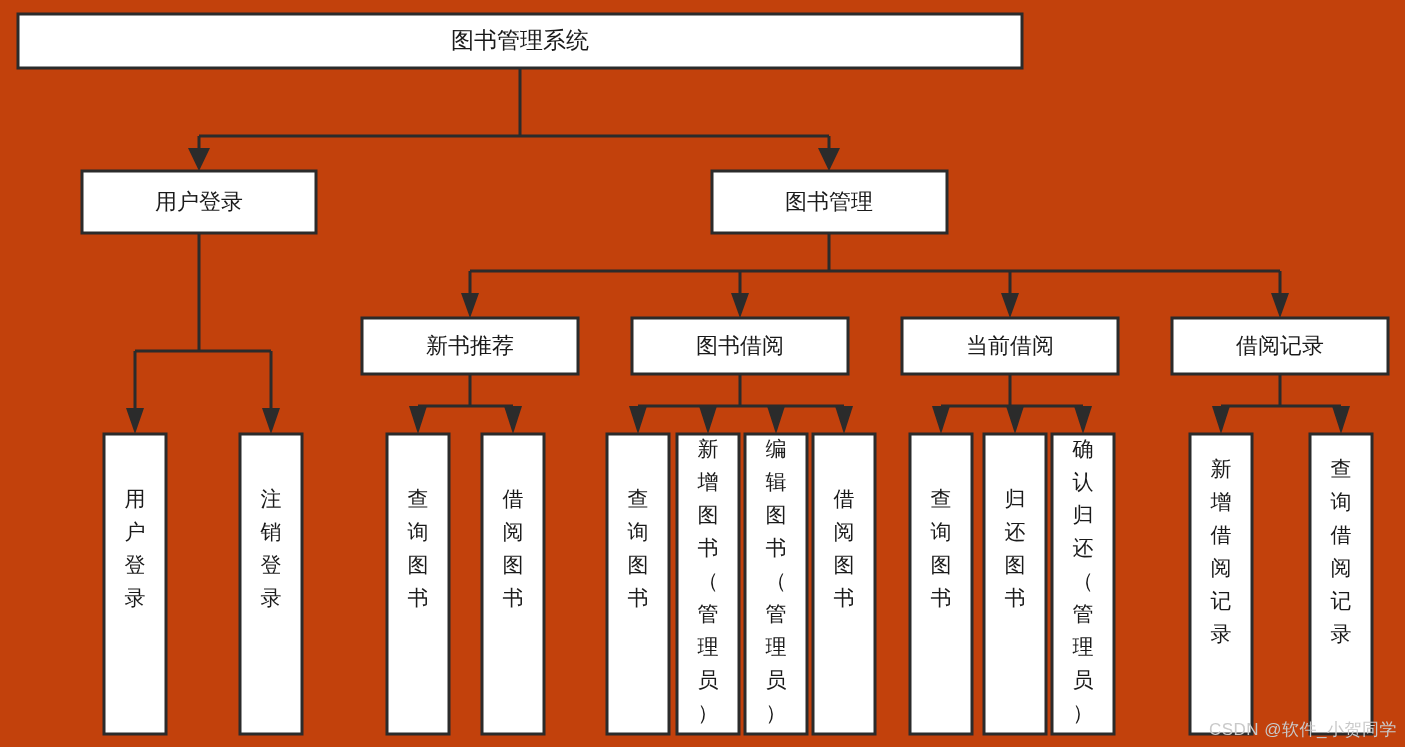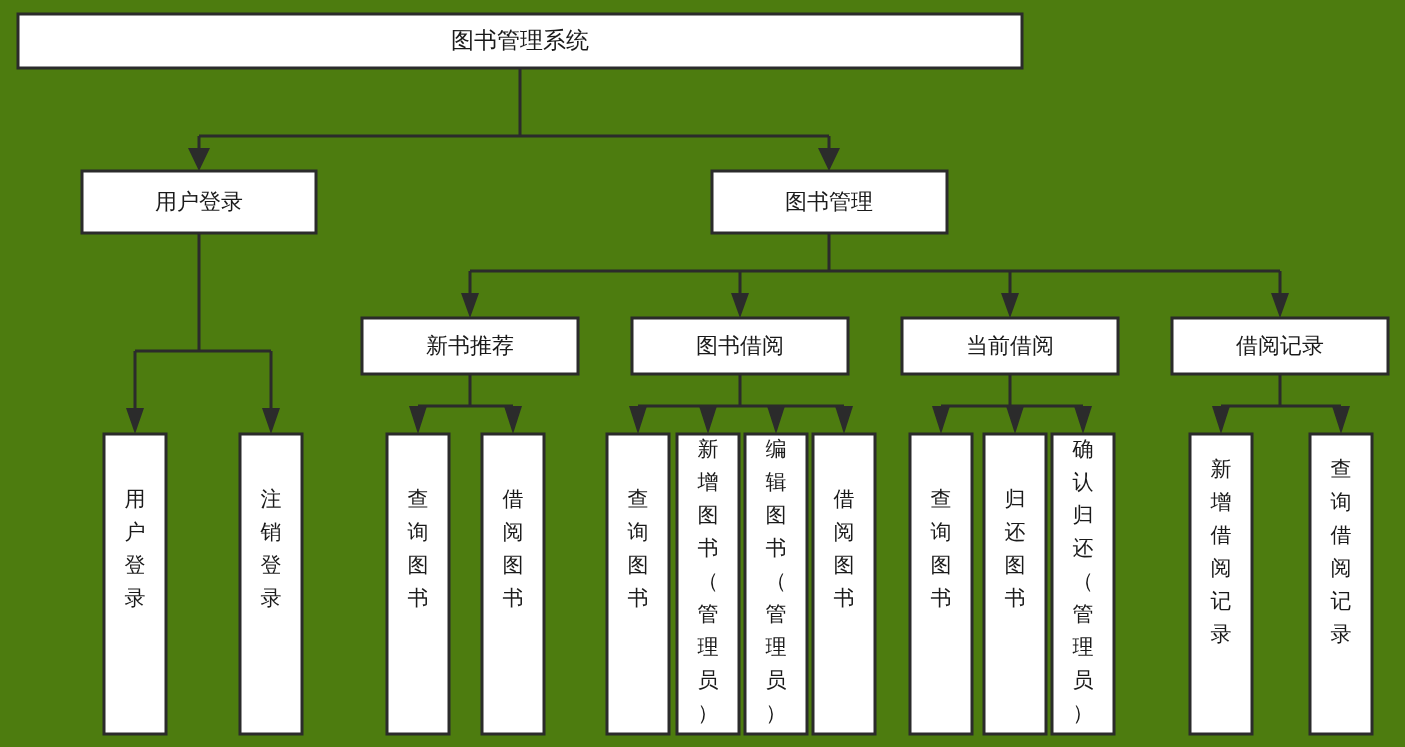--- a/index.html
+++ b/index.html
@@ -7,21 +7,21 @@
     padding: 0;
     background: #ffffff;
   }
   body {
     font-family: "Liberation Sans", "DejaVu Sans", sans-serif;
   }
   #diagram-root {
     position: relative;
     width: 1405px;
     height: 747px;
-    background: #4d7c0f;
+    background: #c2410c;
     overflow: hidden;
   }
   svg.diagram-canvas {
     position: absolute;
     left: 0;
     top: 0;
     width: 1405px;
     height: 747px;
   }
   .node-box {
@@ -215,13 +215,14 @@
       <rect class="node-box" x="1190" y="434" width="62" height="300"></rect>
       <text class="node-label node-label-vertical vtext" x="1221" y="470"><tspan x="1221" y="470" text-anchor="middle">新</tspan><tspan x="1221" y="503" text-anchor="middle">增</tspan><tspan x="1221" y="536" text-anchor="middle">借</tspan><tspan x="1221" y="569" text-anchor="middle">阅</tspan><tspan x="1221" y="602" text-anchor="middle">记</tspan><tspan x="1221" y="635" text-anchor="middle">录</tspan></text>
     </g>
     <g>
       <rect class="node-box" x="1310" y="434" width="62" height="300"></rect>
       <text class="node-label node-label-vertical vtext" x="1341" y="470"><tspan x="1341" y="470" text-anchor="middle">查</tspan><tspan x="1341" y="503" text-anchor="middle">询</tspan><tspan x="1341" y="536" text-anchor="middle">借</tspan><tspan x="1341" y="569" text-anchor="middle">阅</tspan><tspan x="1341" y="602" text-anchor="middle">记</tspan><tspan x="1341" y="635" text-anchor="middle">录</tspan></text>
     </g>
 
   </svg>
 
+  <div class="watermark">CSDN @软件_小贺同学</div>
 </div>
 
 </body></html>

